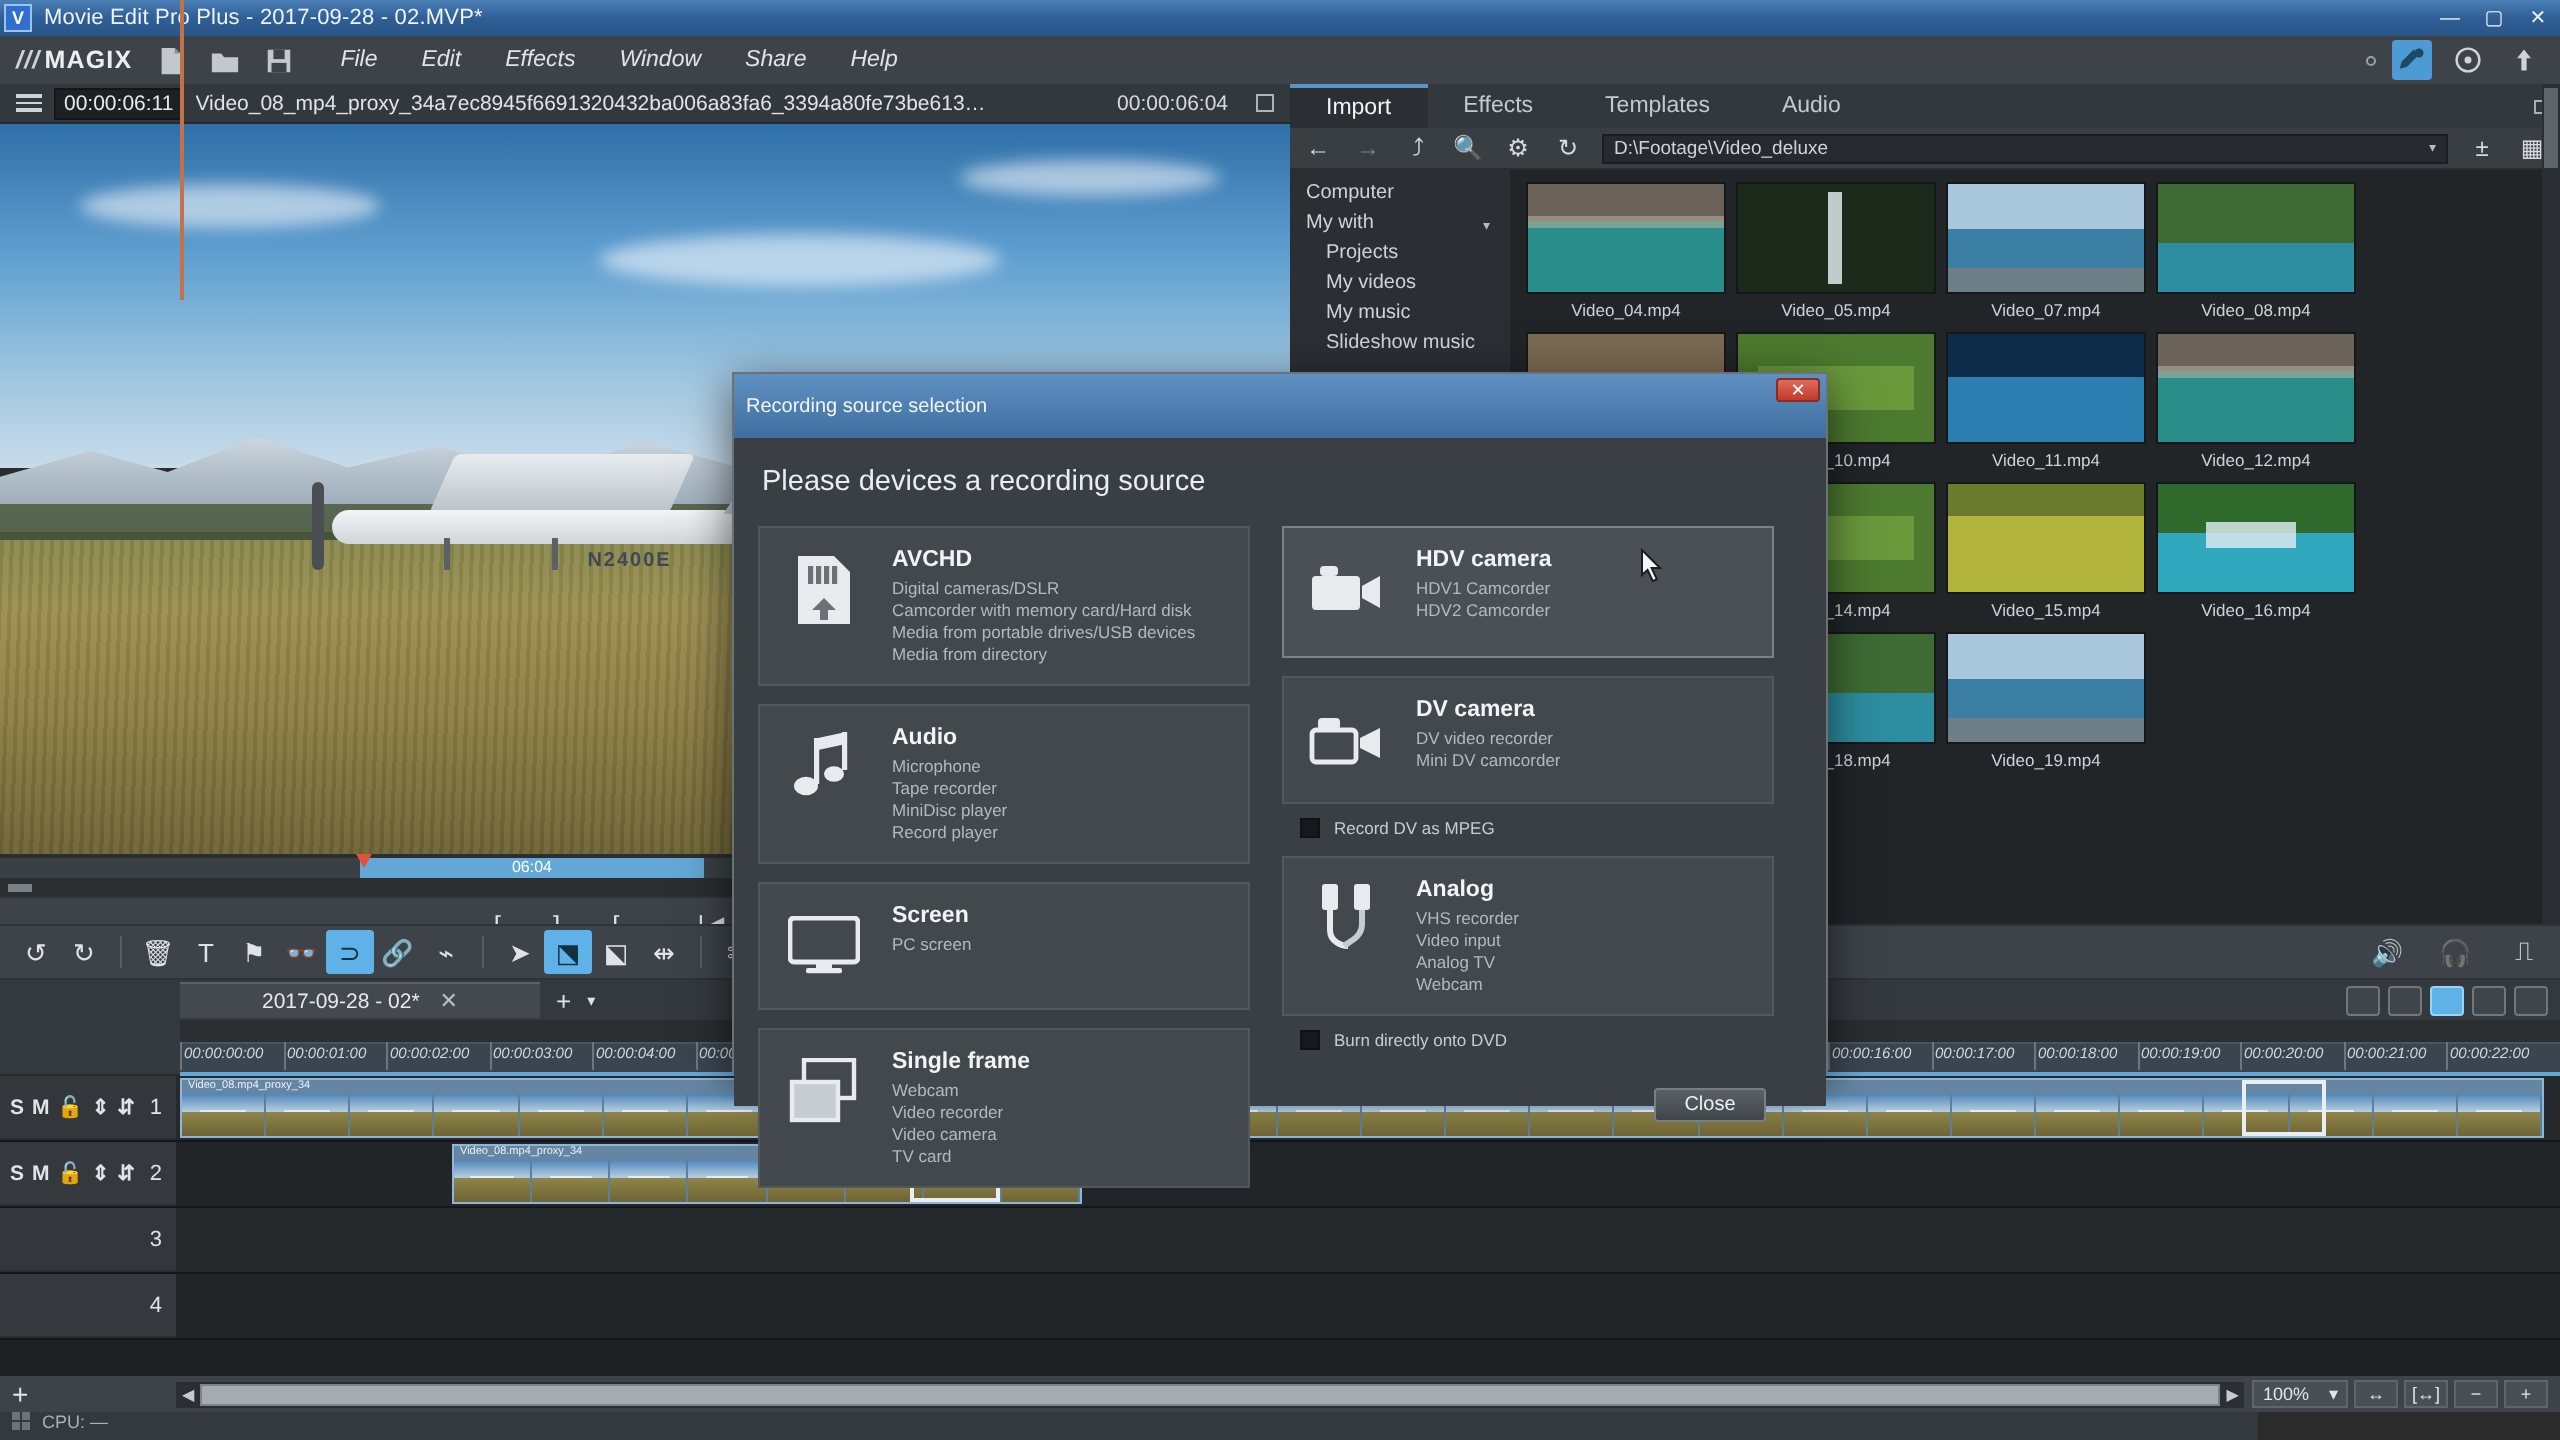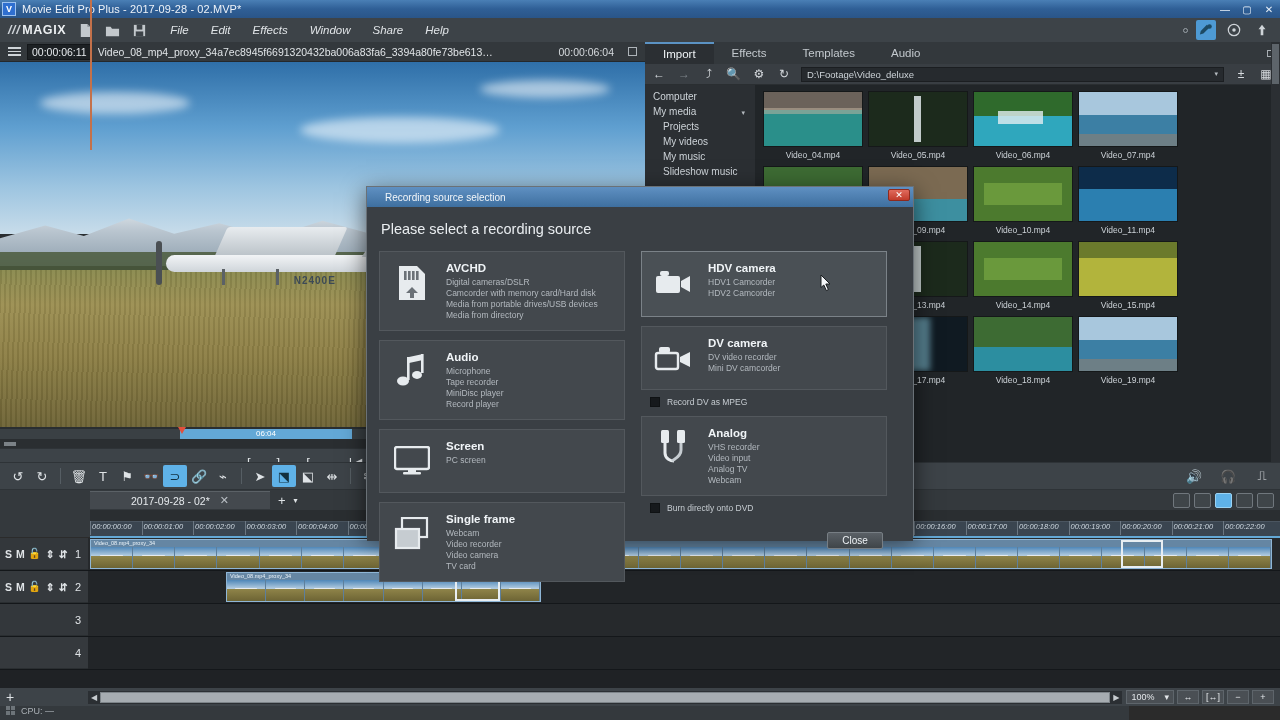--- a/index.html
+++ b/index.html
@@ -282,22 +282,22 @@
   .art-cave { background: linear-gradient(to bottom, #101a22 0 100%); }
   .art-cave::after { content:""; position:absolute; left:38%; top:0; width:24%; height:100%; background:#8fd3e8; opacity:.55; filter: blur(3px); }
   .art-yellow { background: linear-gradient(to bottom, #6b7a2c 0 30%, #b2b43c 30% 100%); }
 
   
   .dlg-shadow {
     position: absolute; left: 366px; top: 186px; width: 548px; height: 350px;
     background: #3a3f44; border: 1px solid #6a7177; box-shadow: 0 6px 22px rgba(0,0,0,.6); z-index: 50;
   }
   .dlg-title {
-    height: 20px; background: linear-gradient(to bottom,#5f90c2,#3e6f9f);
-    display: flex; align-items: center; padding-left: 18px; position: relative;
+    height: 32px; background: linear-gradient(to bottom,#5f90c2,#3e6f9f);
+    display: flex; align-items: center; padding-left: 6px; position: relative;
   }
   .dlg-title-txt { font-size: 10px; color: #f2f6f9; }
   .dlg-close {
     position: absolute; right: 3px; top: 2px; width: 22px; height: 12px;
     background: linear-gradient(to bottom,#e06b5d,#c13b2b); border: 1px solid #8e2a1e;
     border-radius: 2px; color: #fff; font-size: 9px; display: flex; align-items: center; justify-content: center;
   }
   .dlg-body { padding: 14px 12px 10px 12px; height: 334px; background: #3a3f44; }
   .dlg-h1 { font-size: 14.5px; color: #e9edf0; margin: 0 0 14px 2px; font-weight: normal; }
   .dlg-cols { display: flex; gap: 16px; }
@@ -465,21 +465,21 @@
       <div class="mpt-ico">±</div>
       <div class="mpt-ico">▦</div>
     </div>
 
     <div class="mp-body">
       <div class="mp-tree">
         <div class="tree-item">
             <span>Computer</span>
           </div>
         <div class="tree-item">
-          <span>My media</span>
+          <span>My with</span>
           <span class="tree-caret">▾</span>
         </div>
         <div class="tree-item indent">
             <span>Projects</span>
           </div>
         <div class="tree-item indent">
             <span>My videos</span>
           </div>
         <div class="tree-item indent">
             <span>My music</span>
@@ -494,26 +494,20 @@
             <div class="mp-thumb">
               <div class="tz art-lake"></div>
             </div>
             <div class="mp-label">Video_04.mp4</div>
           </div>
           <div class="mp-cell">
             <div class="mp-thumb">
               <div class="tz art-fall"></div>
             </div>
             <div class="mp-label">Video_05.mp4</div>
-          </div>
-          <div class="mp-cell">
-            <div class="mp-thumb">
-              <div class="tz art-cascade"></div>
-            </div>
-            <div class="mp-label">Video_06.mp4</div>
           </div>
           <div class="mp-cell">
             <div class="mp-thumb">
               <div class="tz art-shore"></div>
             </div>
             <div class="mp-label">Video_07.mp4</div>
           </div>
           <div class="mp-cell">
             <div class="mp-thumb">
               <div class="tz art-green"></div>
@@ -925,21 +919,21 @@
       </div>
     <div class="cpu-txt">CPU: —</div>
   </div>
 
   <div class="dlg-shadow">
     <div class="dlg-title">
       <span class="dlg-title-txt">Recording source selection</span>
       <div class="dlg-close">✕</div>
     </div>
     <div class="dlg-body">
-      <div class="dlg-h1">Please select a recording source</div>
+      <div class="dlg-h1">Please devices a recording source</div>
       <div class="dlg-cols">
 
         <div class="dlg-col">
 
           <div class="src-card">
             <div class="src-ico">
               <svg width="34" height="38" viewBox="0 0 34 38">
                   <path d="M4 2h18l8 8v26H4z" fill="#e7ebee"></path>
                   <rect x="9" y="7" width="2.6" height="9" fill="#6b7177"></rect>
                   <rect x="13" y="7" width="2.6" height="9" fill="#6b7177"></rect>

